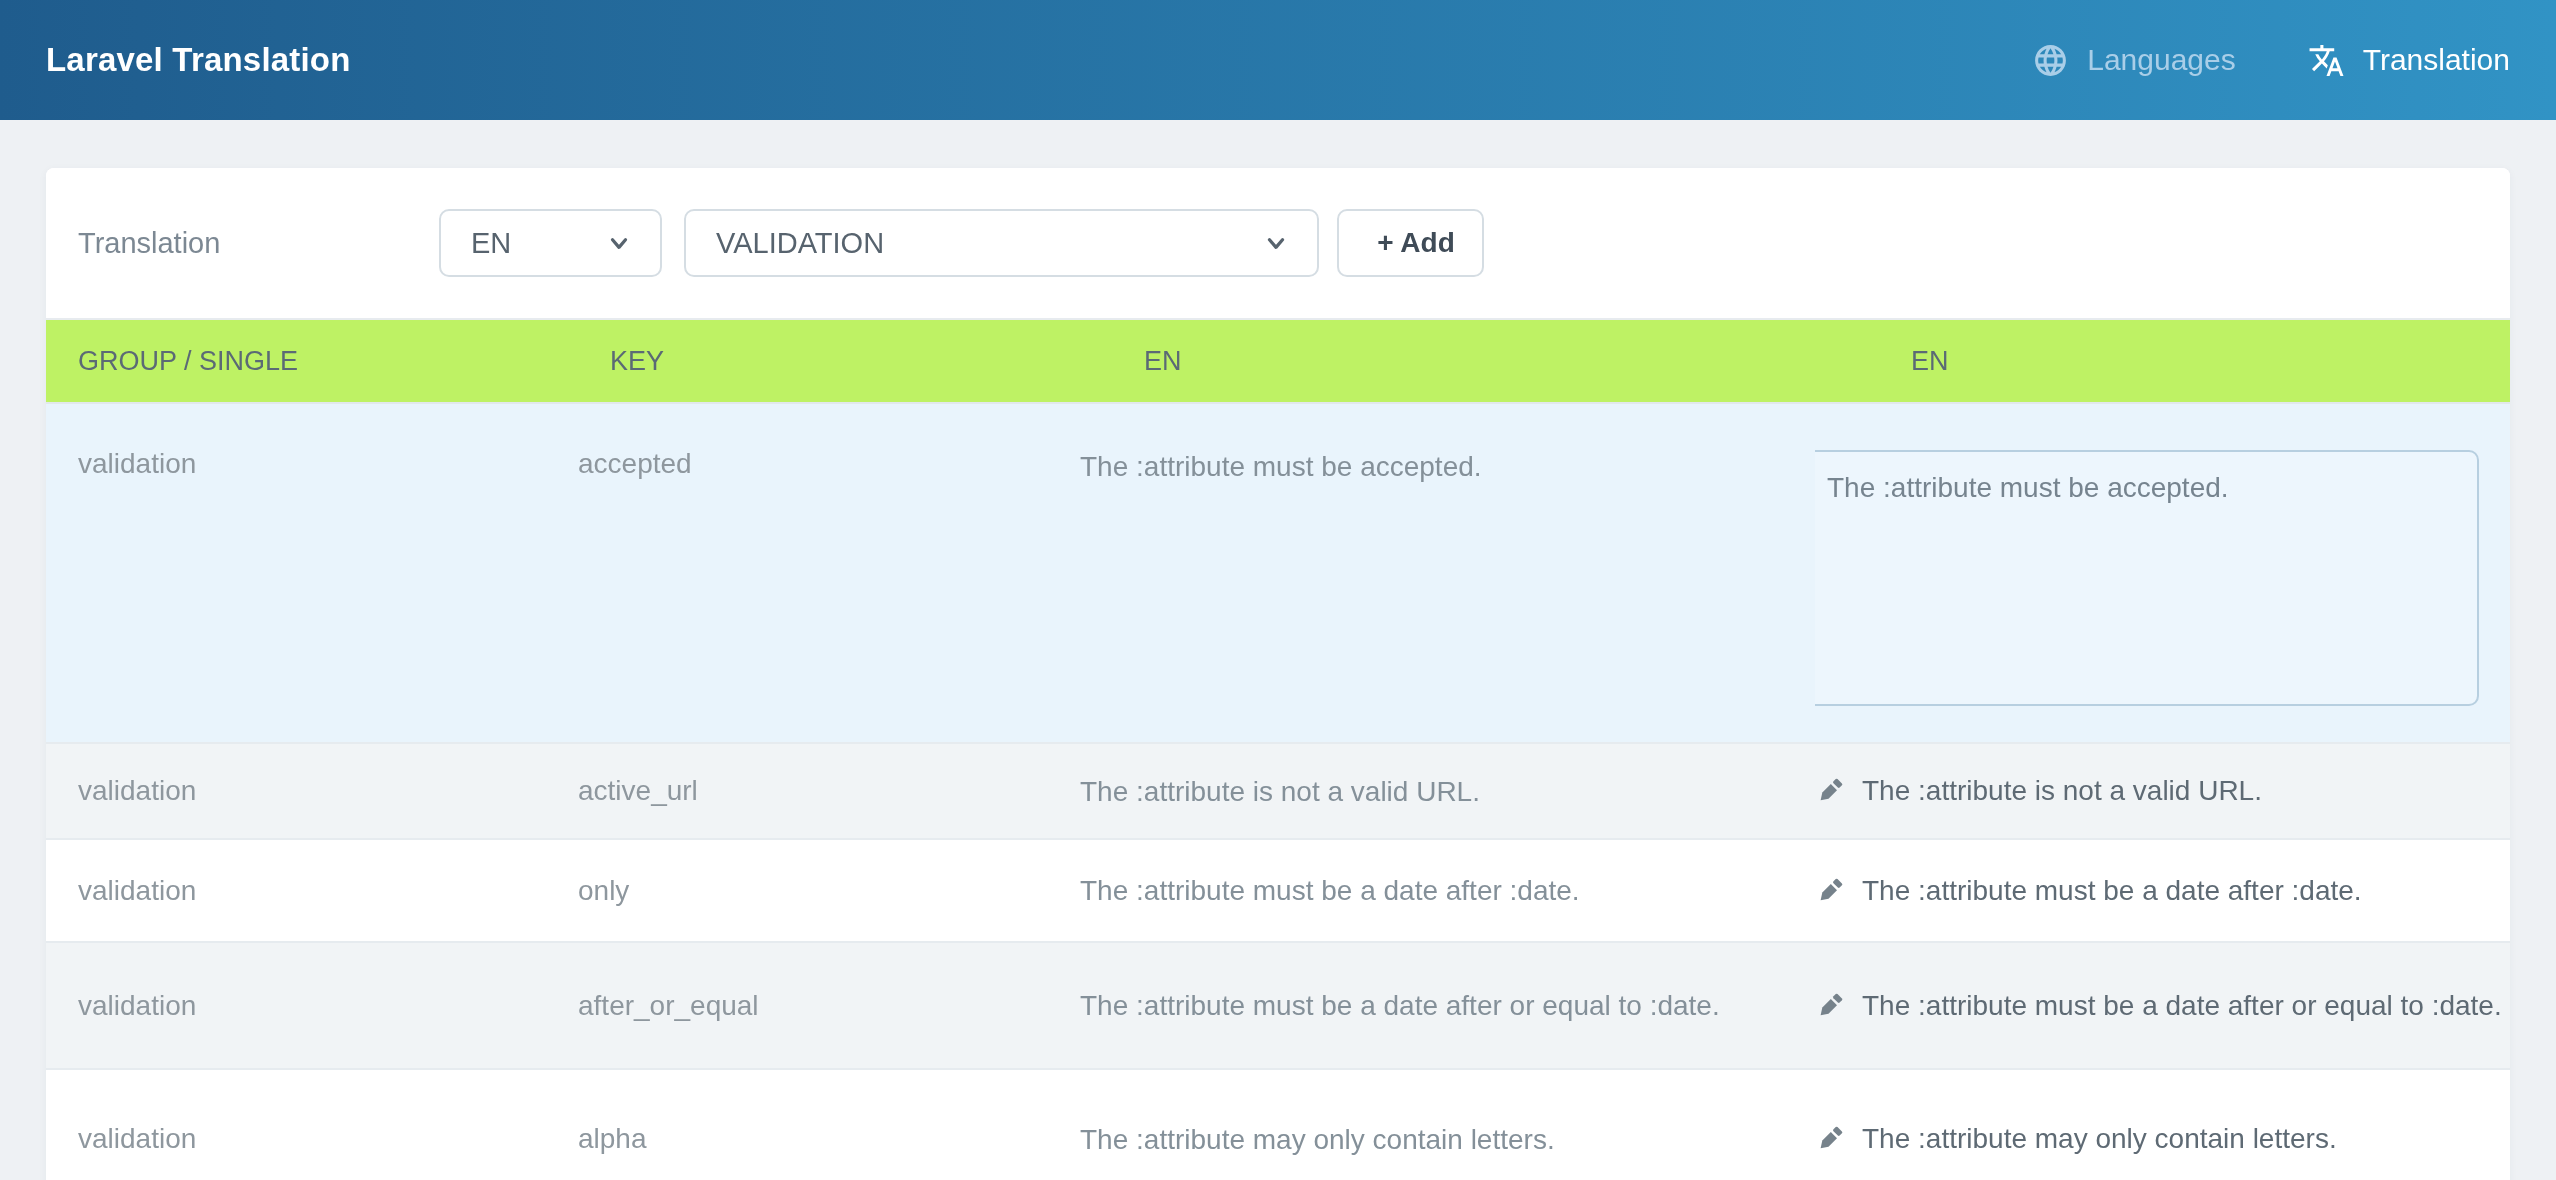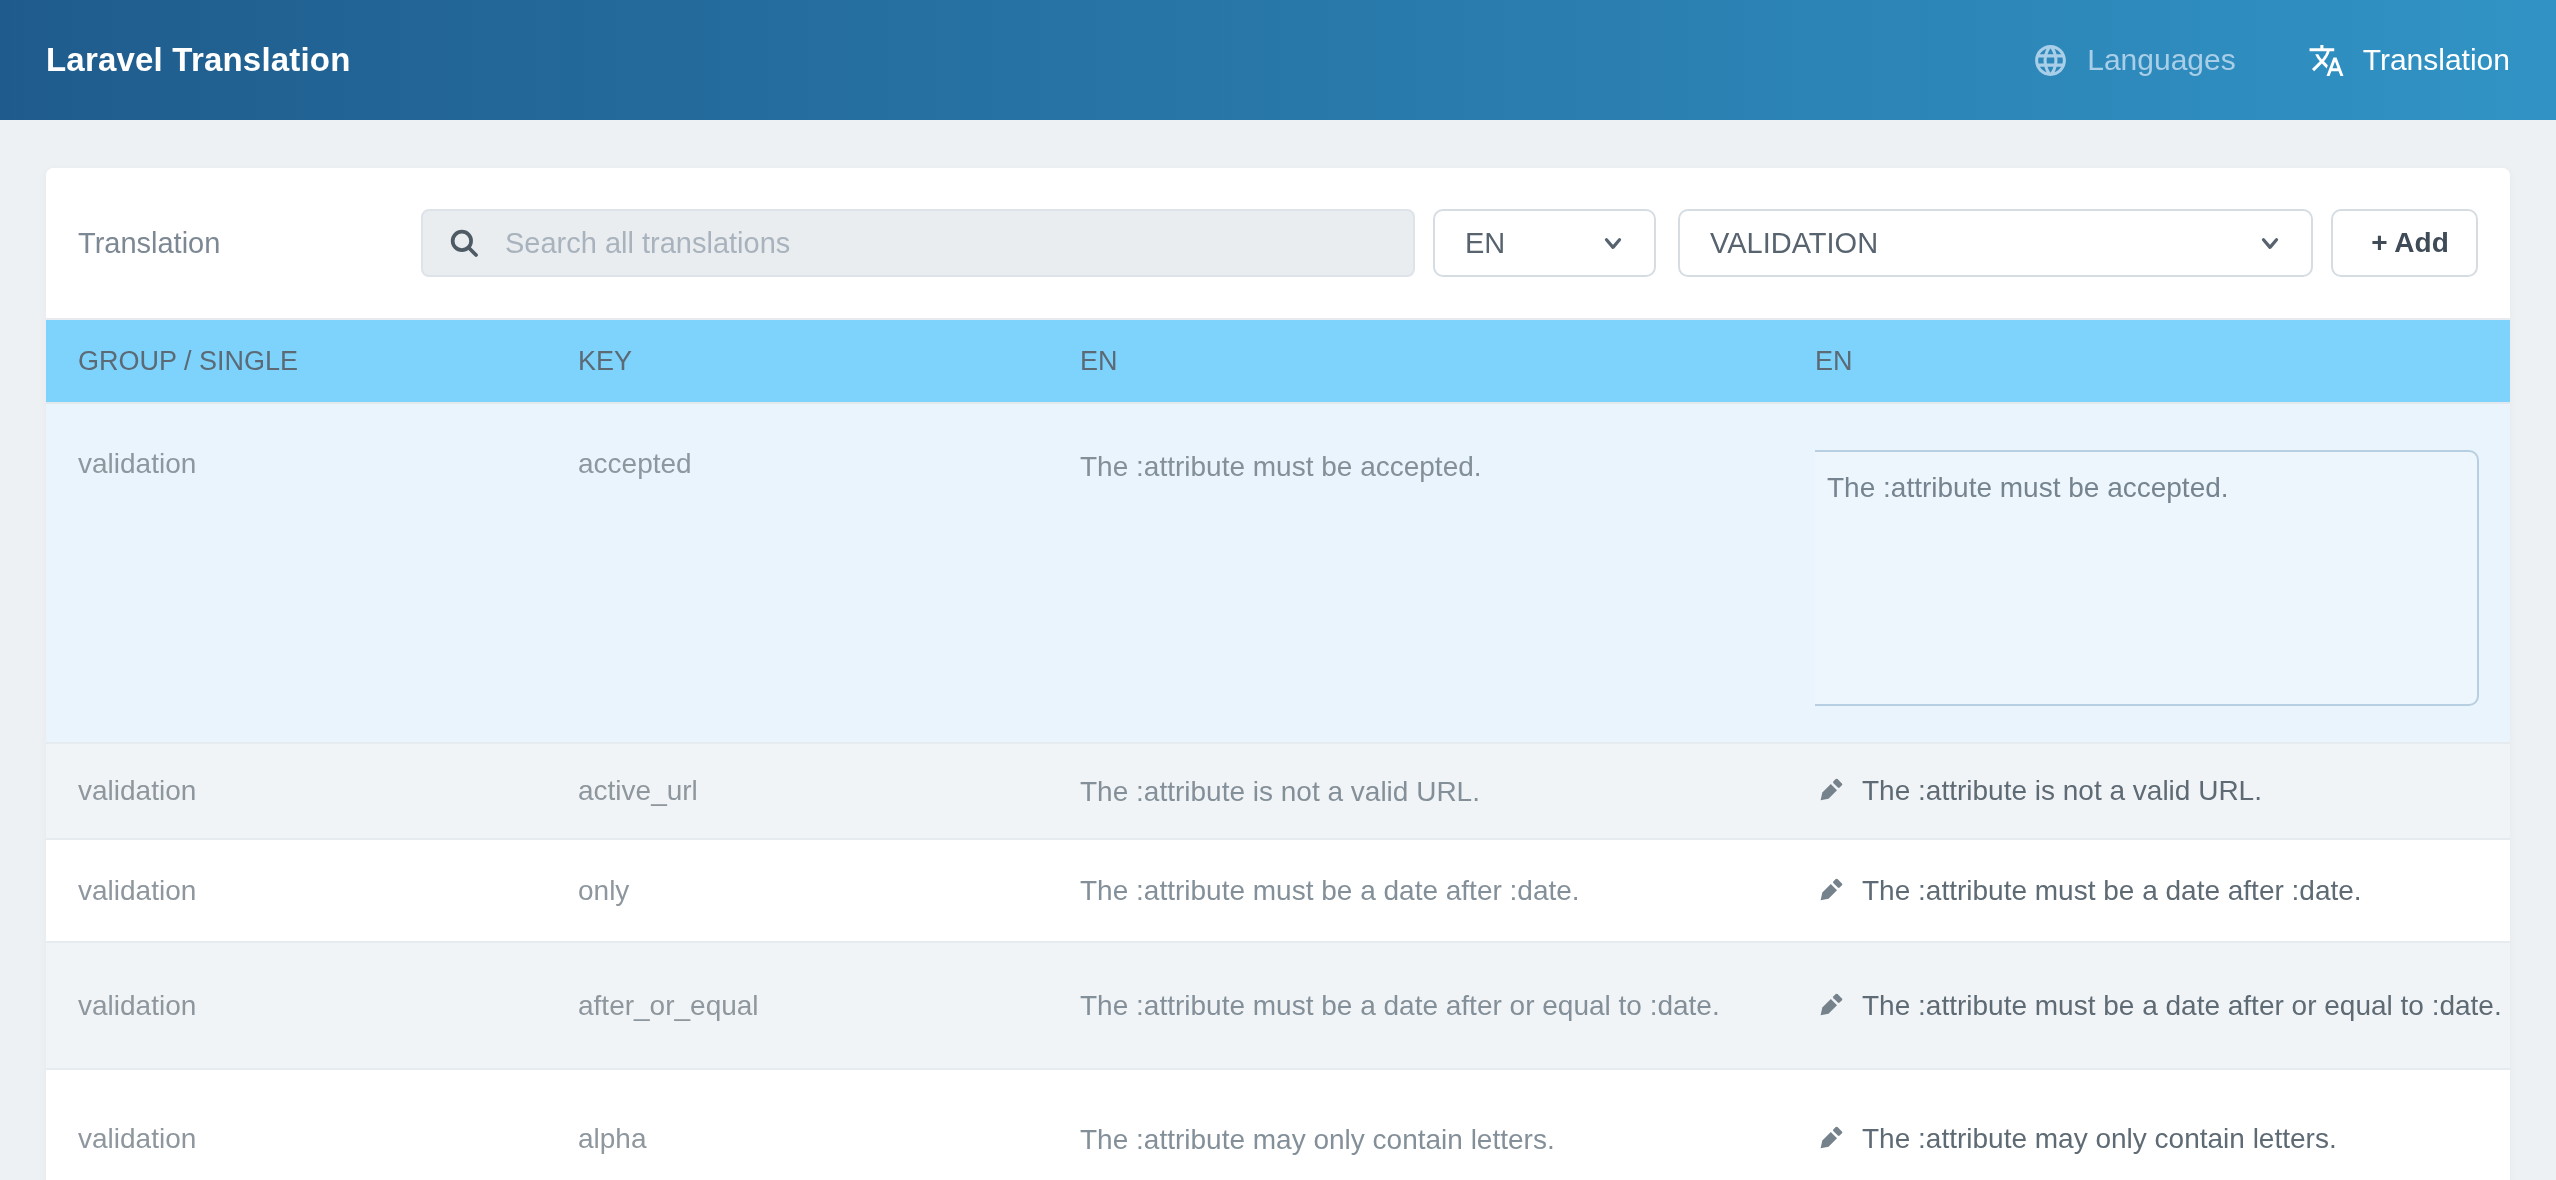--- a/index.html
+++ b/index.html
@@ -61,23 +61,23 @@
   .add-btn {
     width:147px; height:68px; margin-left:18px; flex:none;
     background:#ffffff; border:2px solid #d5dde3; border-radius:10px;
     font-family:"Liberation Sans", sans-serif;
     font-size:28px; font-weight:bold; color:#3f4b57; cursor:pointer;padding-left:11px;
   }
 
   
   .thead {
     display:flex; align-items:center; height:86px;
-    background:#7dd3fc;
+    background:#bef264;
     border-top:2px solid #e7ebef; border-bottom:2px solid #e2e8ec;
-    font-size:27px; color:#5b6a75;
+    font-size:27px; color:#5b6a75;gap:32px;
   }
   .c1 { width:532px; padding-left:32px; flex:none; }
   .c2 { width:502px; flex:none; }
   .c3 { width:735px; padding-right:60px; flex:none; }
   .c4 { flex:1; overflow:hidden; }
 
   .trow { display:flex; align-items:center; border-top:2px solid #e6ebef; font-size:28px; background:#ffffff; }
   .rows .trow:first-child { border-top:none; }
   .trow.alt { background:#f1f4f6; }
   .trow.editing { background:#e9f4fc; align-items:flex-start; padding-top:44px; }
@@ -124,27 +124,20 @@
         </svg>
       <span>Translation</span>
     </div>
   </div>
 </div>
 
 <div class="card">
 
   <div class="toolbar">
     <div class="toolbar-title">Translation</div>
-    <div class="search-wrap">
-      <svg viewBox="0 0 24 24">
-          <circle cx="10.5" cy="10.5" r="6.5"></circle>
-          <line x1="15.2" y1="15.2" x2="20.5" y2="20.5"></line>
-        </svg>
-      <input class="search-input" type="text" placeholder="Search all translations" style="">
-    </div>
     <div class="select select-en">
       <span>EN</span>
       <svg viewBox="0 0 24 24">
           <polyline points="6,9 12,16 18,9"></polyline>
         </svg>
     </div>
     <div class="select select-group">
       <span>VALIDATION</span>
       <svg viewBox="0 0 24 24">
           <polyline points="6,9 12,16 18,9"></polyline>

